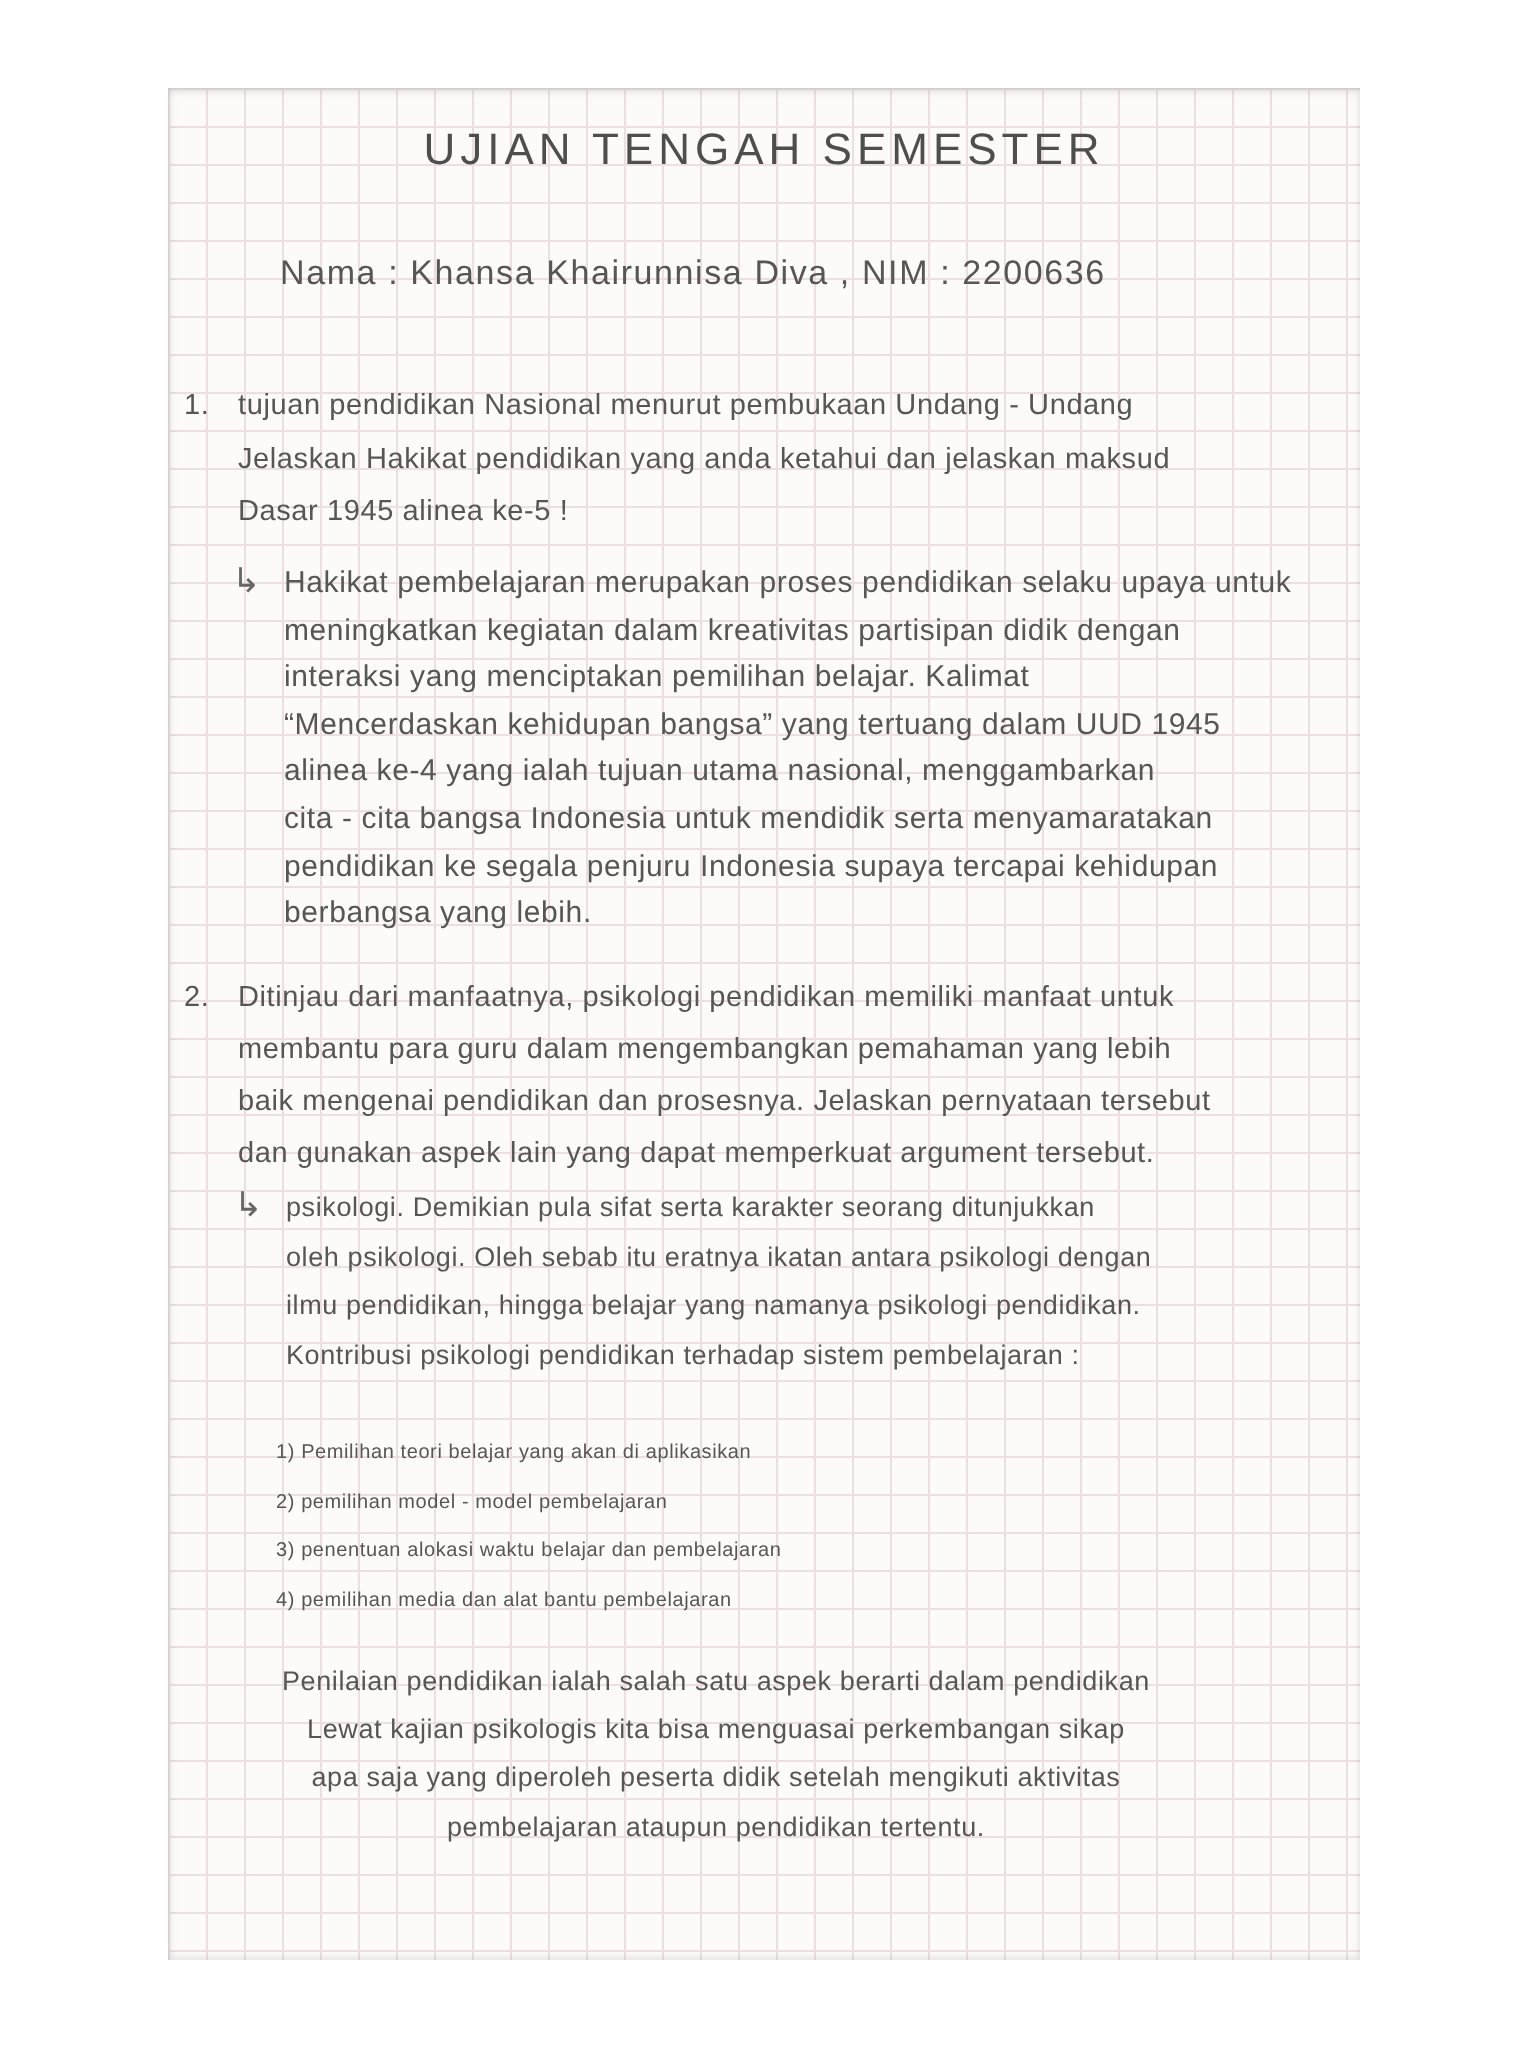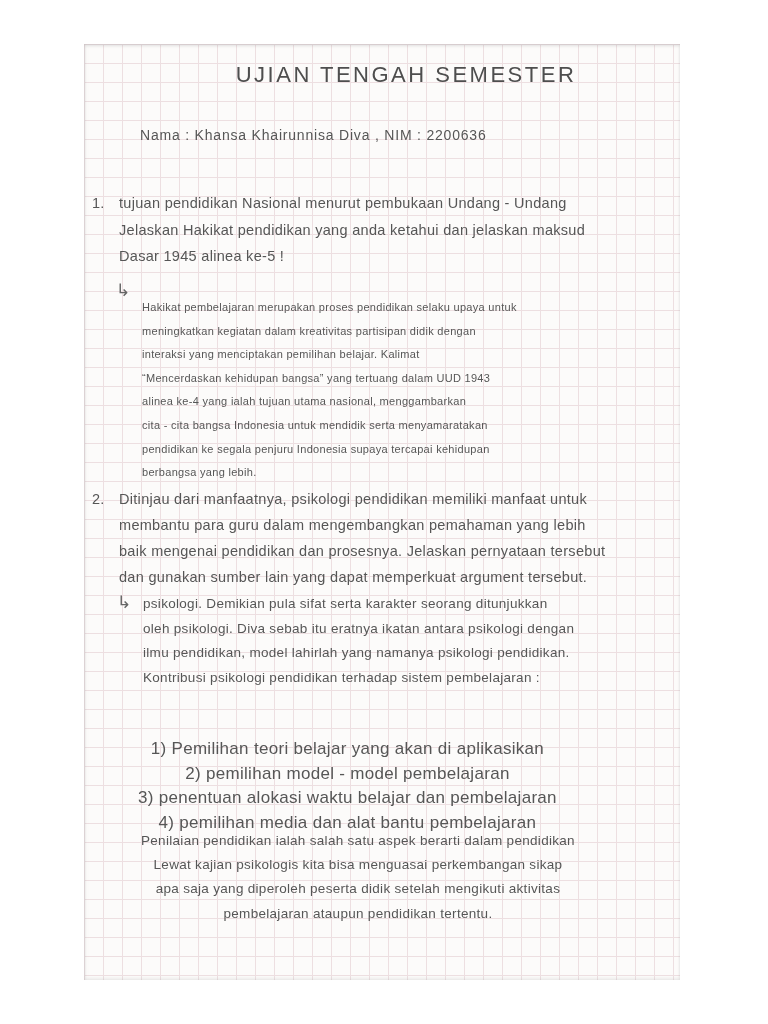--- a/index.html
+++ b/index.html
@@ -36,38 +36,37 @@
     color:var(--ink);
     white-space:nowrap;
     letter-spacing:0.3px;
   }
   .title{
     left:84px;top:62px;width:596px;
     text-align:center;
     font-size:22px;
     letter-spacing:2.5px;
     color:#4e4e4e;
-    padding-left:24px;
   }
   .name-line{
     left:140px;top:127px;
-    font-size:14px;
+    font-size:17px;
     letter-spacing:0.8px;
     text-align:right;
   }
   .q-block{display:flex;align-items:flex-start;}
   .q-num{flex:0 0 27px;}
   .q-lines div, .a-lines div, .list-lines div, .closing-lines div{white-space:nowrap;}
   .q1{left:92px;top:190px;font-size:14.5px;line-height:26.5px;}
   .a1-arrow{left:116px;top:280px;font-size:17px;color:var(--ink-light);}
-  .a1{left:142px;top:296px;font-size:11px;line-height:23.6px;}
+  .a1{left:142px;top:280px;font-size:15px;line-height:23.6px;}
   .q2{left:92px;top:486px;font-size:14.5px;line-height:26px;}
   .a2-arrow{left:117px;top:592px;font-size:17px;color:var(--ink-light);}
   .a2{left:143px;top:592px;font-size:13.5px;line-height:24.6px;}
-  .list{left:138px;top:737px;font-size:17px;line-height:24.6px;text-align:center;}
+  .list{left:138px;top:715px;font-size:10px;line-height:24.6px;}
   .closing{left:141px;top:829px;font-size:13.5px;line-height:24.2px;text-align:center;}
 </style>
 </head>
 <body>
 
 <div class="paper"></div>
 
 <div class="hand title">UJIAN TENGAH SEMESTER</div>
 
 <div class="hand name-line">Nama : Khansa Khairunnisa Diva ,  NIM : 2200636</div>
@@ -79,42 +78,42 @@
     <div>Jelaskan Hakikat pendidikan yang anda ketahui dan jelaskan maksud</div>
     <div>Dasar 1945 alinea ke-5 !</div>
   </div>
 </div>
 
 <span class="hand a1-arrow">↳</span>
 <div class="hand a1 a-lines">
   <div>Hakikat pembelajaran merupakan proses pendidikan selaku upaya untuk</div>
   <div>meningkatkan kegiatan dalam kreativitas partisipan didik dengan</div>
   <div>interaksi yang menciptakan pemilihan belajar.  Kalimat</div>
-  <div>“Mencerdaskan kehidupan bangsa” yang tertuang dalam UUD 1943</div>
+  <div>“Mencerdaskan kehidupan bangsa” yang tertuang dalam UUD 1945</div>
   <div>alinea ke-4 yang ialah tujuan utama nasional, menggambarkan</div>
   <div>cita - cita bangsa Indonesia untuk mendidik serta menyamaratakan</div>
   <div>pendidikan ke segala penjuru Indonesia supaya tercapai kehidupan</div>
   <div>berbangsa yang lebih.</div>
 </div>
 
 <div class="hand q2 q-block">
   <span class="q-num">2.</span>
   <div class="q-lines">
     <div>Ditinjau dari manfaatnya, psikologi pendidikan memiliki manfaat untuk</div>
     <div>membantu para guru dalam mengembangkan pemahaman yang lebih</div>
     <div>baik mengenai pendidikan dan prosesnya.  Jelaskan pernyataan tersebut</div>
-    <div>dan gunakan sumber lain yang dapat memperkuat argument tersebut.</div>
+    <div>dan gunakan aspek lain yang dapat memperkuat argument tersebut.</div>
   </div>
 </div>
 
 <span class="hand a2-arrow">↳</span>
 <div class="hand a2 a-lines">
   <div>psikologi.  Demikian pula sifat serta karakter seorang ditunjukkan</div>
-  <div>oleh psikologi.  Diva sebab itu eratnya ikatan antara psikologi dengan</div>
-  <div>ilmu pendidikan, model lahirlah yang namanya psikologi pendidikan.</div>
+  <div>oleh psikologi.  Oleh sebab itu eratnya ikatan antara psikologi dengan</div>
+  <div>ilmu pendidikan, hingga belajar yang namanya psikologi pendidikan.</div>
   <div>Kontribusi psikologi pendidikan terhadap sistem pembelajaran :</div>
 </div>
 
 <div class="hand list list-lines">
   <div>1) Pemilihan teori belajar yang akan di aplikasikan</div>
   <div>2) pemilihan model - model pembelajaran</div>
   <div>3) penentuan alokasi waktu belajar dan pembelajaran</div>
   <div>4) pemilihan media dan alat bantu pembelajaran</div>
 </div>
 

